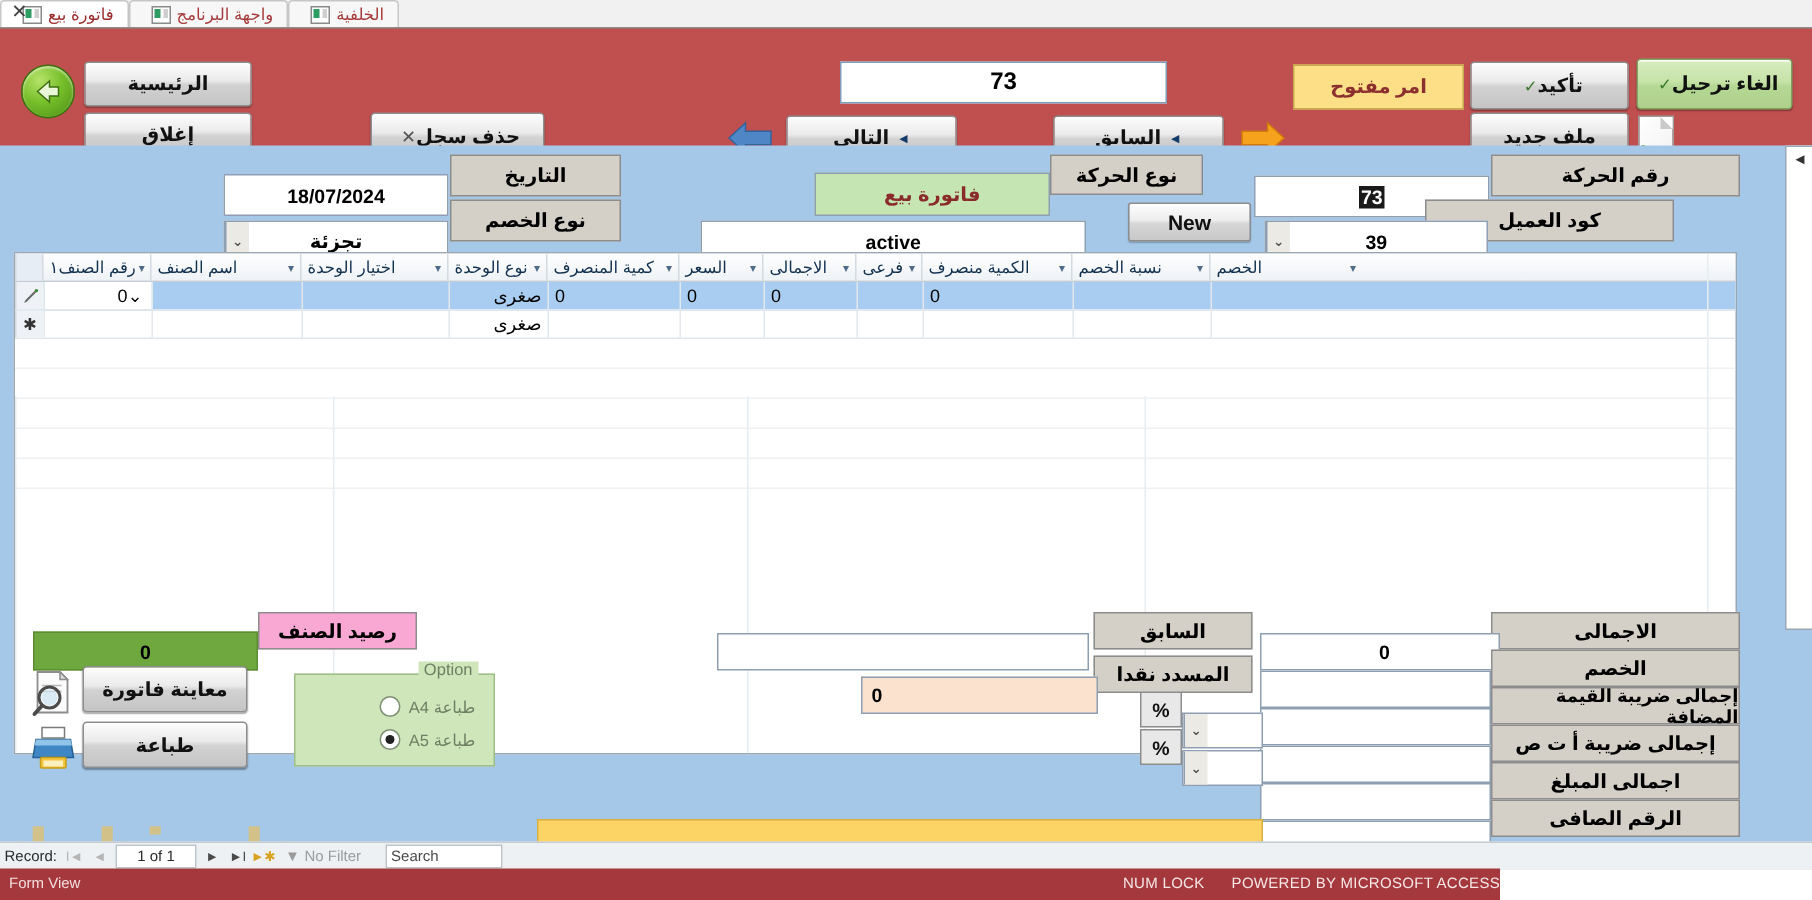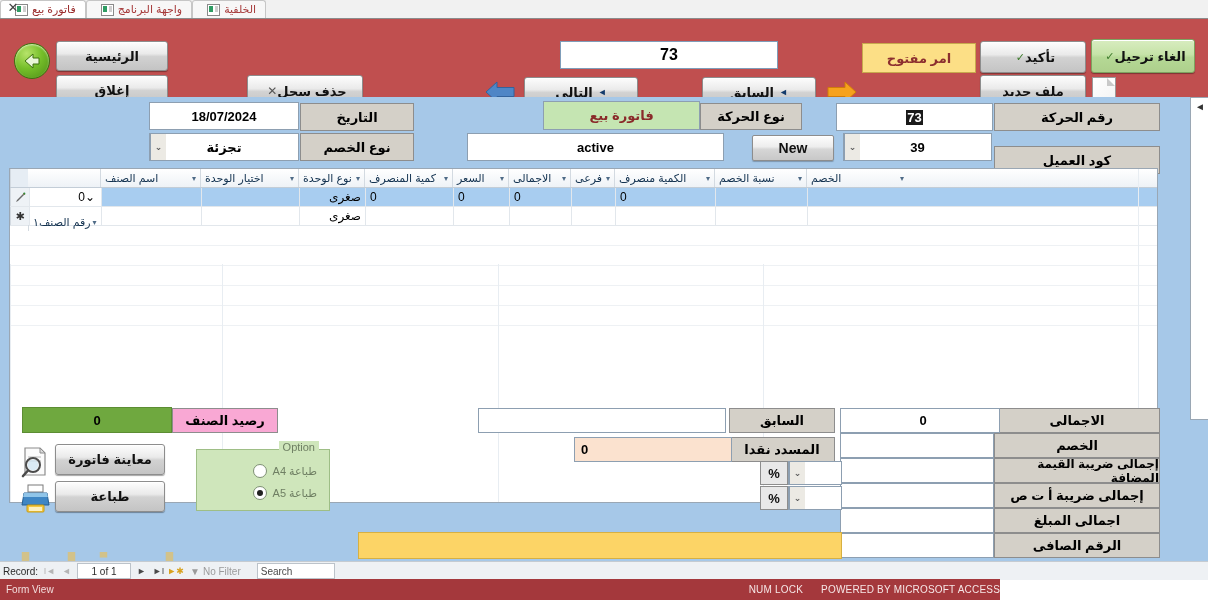--- a/index.html
+++ b/index.html
@@ -100,21 +100,21 @@
   }
 
   .lbl{
     position:absolute;background:#d4d0c8;border:1px solid #8d8d8d;
     display:flex;align-items:center;justify-content:center;
     font-size:13px;font-weight:bold;color:#000;
   }
   .fld{
     position:absolute;background:#ffffff;border:1px solid #8d9fb1;
     display:flex;align-items:center;justify-content:center;
-    font-size:13px;font-weight:bold;color:#000;
+    font-size:13px;font-weight:bold;color:#000;margin-top:14px;
   }
   .fld.rightnum{justify-content:flex-end;padding-left:6px;}
   .fld.green{background:#c5e5b2;color:#8a2a2a;}
   .fld.greenfill{background:#6fa83f;color:#000;border:1px solid #5c8d33;justify-content:center;}
   .fld.peach{background:#fbe2cf;}
   .fld.yellow{background:#fcd466;border:1px solid #d7b042;}
   .combo-arrow{
     position:absolute;left:0;top:0;width:15px;height:100%;
     background:#eceae4;border-left:1px solid #8d9fb1;
     display:flex;align-items:center;justify-content:center;
@@ -350,21 +350,21 @@
     <div class="fld green" style="left:543px;top:4px;width:155px;height:27px;">
       <span>فاتورة بيع</span>
     </div>
     <div class="lbl" style="left:300px;top:6px;width:112px;height:26px;">
       <span>التاريخ</span>
     </div>
     <div class="fld" style="left:149px;top:5px;width:148px;height:26px;">
       <span>18/07/2024</span>
     </div>
 
-    <div class="lbl" style="left:994px;top:36px;width:164px;height:26px;margin-top:13px;">
+    <div class="lbl" style="left:950px;top:36px;width:164px;height:26px;">
       <span>كود العميل</span>
     </div>
     <div class="fld withcombo" style="left:843px;top:36px;width:147px;height:26px;">
       <span class="combo-arrow">⌄</span>
       <span>39</span>
     </div>
     <div class="newbtn" style="left:752px;top:38px;width:80px;height:24px;">
       <span>New</span>
     </div>
     <div class="fld" style="left:467px;top:36px;width:255px;height:26px;">
@@ -375,21 +375,21 @@
     </div>
     <div class="fld withcombo" style="left:149px;top:36px;width:148px;height:26px;">
       <span class="combo-arrow">⌄</span>
       <span>تجزئة</span>
     </div>
 
     <div class="sheet">
 
       <div class="sheet-head">
         <div class="hcell selcol"></div>
-        <div class="hcell" style="width:72px;margin-top:44px;">
+        <div class="hcell" style="width:72px;">
           <span>رقم الصنف١</span>
           <span class="hcaret">▾</span>
         </div>
         <div class="hcell" style="width:100px;">
           <span>اسم الصنف</span>
           <span class="hcaret">▾</span>
         </div>
         <div class="hcell" style="width:98px;">
           <span>اختيار الوحدة</span>
           <span class="hcaret">▾</span>

